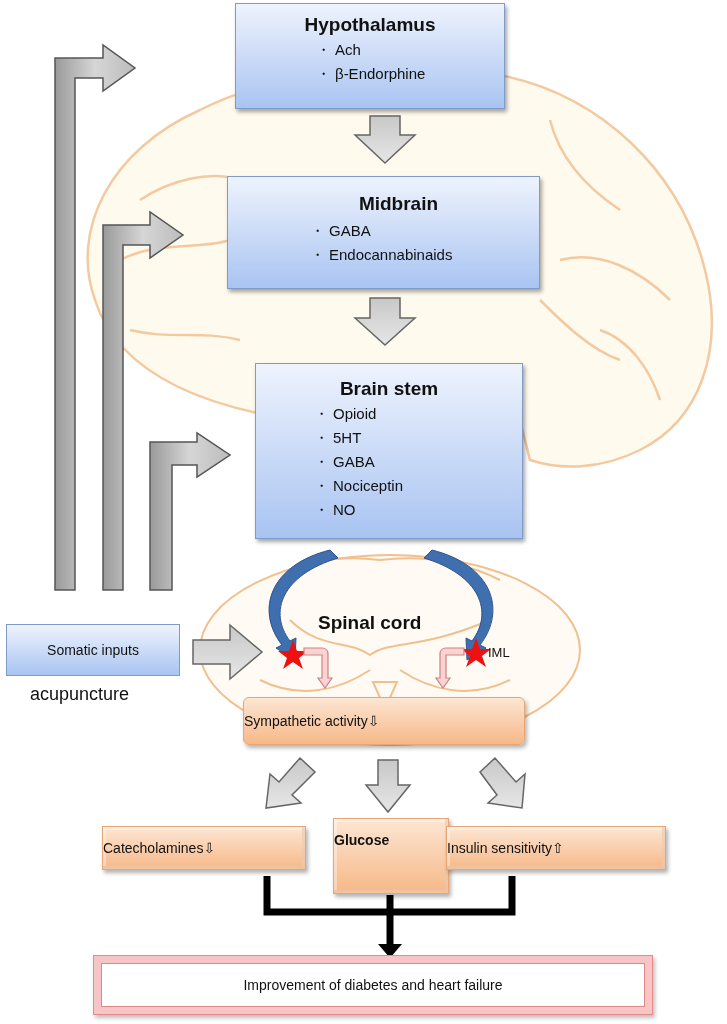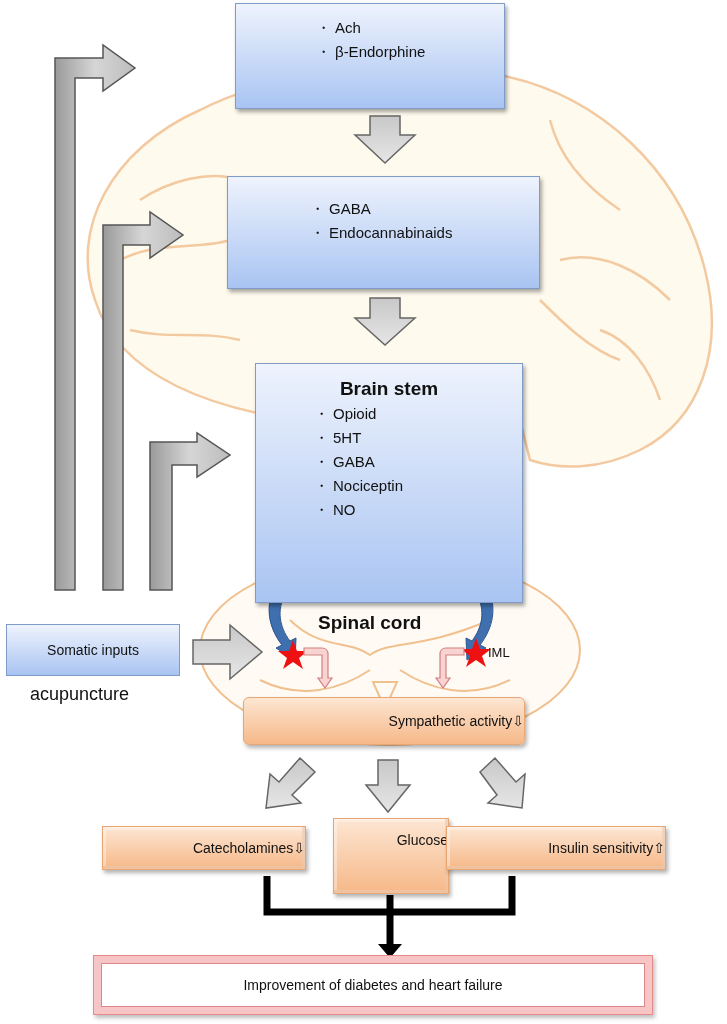--- a/index.html
+++ b/index.html
@@ -3,21 +3,21 @@
 <meta charset="utf-8">
 <style>
   html, body { margin: 0; padding: 0; background: #ffffff; }
   body { width: 727px; height: 1024px; position: relative; overflow: hidden;
          font-family: "Liberation Sans", sans-serif; color: #111; }
   svg.bg { position: absolute; left: 0; top: 0; }
   .box { position: absolute; box-sizing: border-box; }
   .blue { background: linear-gradient(#eef3fd, #a9c4f2); border: 1px solid #7f9cc8;
           box-shadow: 2px 3px 4px rgba(0,0,0,0.35); }
   .orange { background: linear-gradient(#fde6d3, #f6b888); border: 1px solid #e7a674;
-            box-shadow: 2px 3px 4px rgba(0,0,0,0.3); text-align: right; }
+            box-shadow: 2px 3px 4px rgba(0,0,0,0.3); text-align: left; }
   .bevel { box-shadow: inset 0 0 0 3px rgba(255,255,255,0.35), inset -3px -3px 0 rgba(200,120,60,0.35), 2px 3px 4px rgba(0,0,0,0.3); }
   .title { font-weight: bold; font-size: 19px; text-align: center; }
   .items { list-style: none; margin: 0; padding: 0; font-size: 15px; }
   .items li { line-height: 24px; }
   .items li::before { content: "・"; margin-right: 4px; }
   .txt { font-size: 14px; }
 </style>
 </head>
 <body>
 
@@ -105,34 +105,36 @@
   </g>
 
   <g stroke="#000" stroke-width="7" fill="none">
     <path d="M267,876 L267,912 L512,912 L512,876"></path>
     <path d="M390,895 L390,945"></path>
   </g>
   <path d="M378,944 L402,944 L390,958 Z" fill="#000"></path>
 </svg>
 
 <div class="box blue" style="left:235px; top:3px; width:270px; height:106px; padding:10px 0 0 0;">
+  <div class="title">Hypothalamus</div>
   <ul class="items" style="margin-left:80px; margin-top:2px;">
     <li>Ach</li>
     <li>β-Endorphine</li>
   </ul>
 </div>
 
 <div class="box blue" style="left:227px; top:176px; width:313px; height:113px; padding:16px 0 0 0;">
+  <div class="title" style="padding-left:30px;">Midbrain</div>
   <ul class="items" style="margin-left:82px; margin-top:4px;">
     <li>GABA</li>
     <li>Endocannabinaids</li>
   </ul>
 </div>
 
-<div class="box blue" style="left:255px; top:363px; width:268px; height:240px; padding:14px 0 0 0;">
+<div class="box blue" style="left:255px; top:363px; width:268px; height:176px; padding:14px 0 0 0;">
   <div class="title">Brain stem</div>
   <ul class="items" style="margin-left:58px; margin-top:2px;">
     <li>Opioid</li>
     <li>5HT</li>
     <li>GABA</li>
     <li>Nociceptin</li>
     <li>NO</li>
   </ul>
 </div>
 
@@ -144,21 +146,21 @@
 </div>
 <div class="box" style="left:30px; top:684px; font-size:18px;">acupuncture</div>
 
 <div class="box orange" style="left:243px; top:697px; width:282px; height:48px; line-height:46px; border-radius:6px;">
   <span class="txt">Sympathetic activity⇩</span>
 </div>
 
 <div class="box orange bevel" style="left:102px; top:826px; width:204px; height:44px; line-height:42px;">
   <span class="txt">Catecholamines⇩</span>
 </div>
-<div class="box orange bevel" style="left:333px; top:818px; width:116px; height:76px; padding-top:6px; line-height:30px;">
+<div class="box orange bevel" style="left:333px; top:818px; width:116px; height:76px; padding-top:6px; line-height:30px;font-weight:bold;">
   <div class="txt">Glucose</div>
 </div>
 <div class="box orange bevel" style="left:446px; top:826px; width:220px; height:44px; line-height:42px;">
   <span class="txt">Insulin sensitivity⇧</span>
 </div>
 
 <div class="box" style="left:93px; top:955px; width:560px; height:60px; background:#f7c5c5; border:1px solid #e88a8a; padding:7px; box-shadow:2px 3px 4px rgba(0,0,0,0.25);">
   <div style="background:#fff; border:1px solid #d88; height:100%; box-sizing:border-box; text-align:center; line-height:42px;">
     <span class="txt">Improvement of diabetes and heart failure</span>
   </div>

